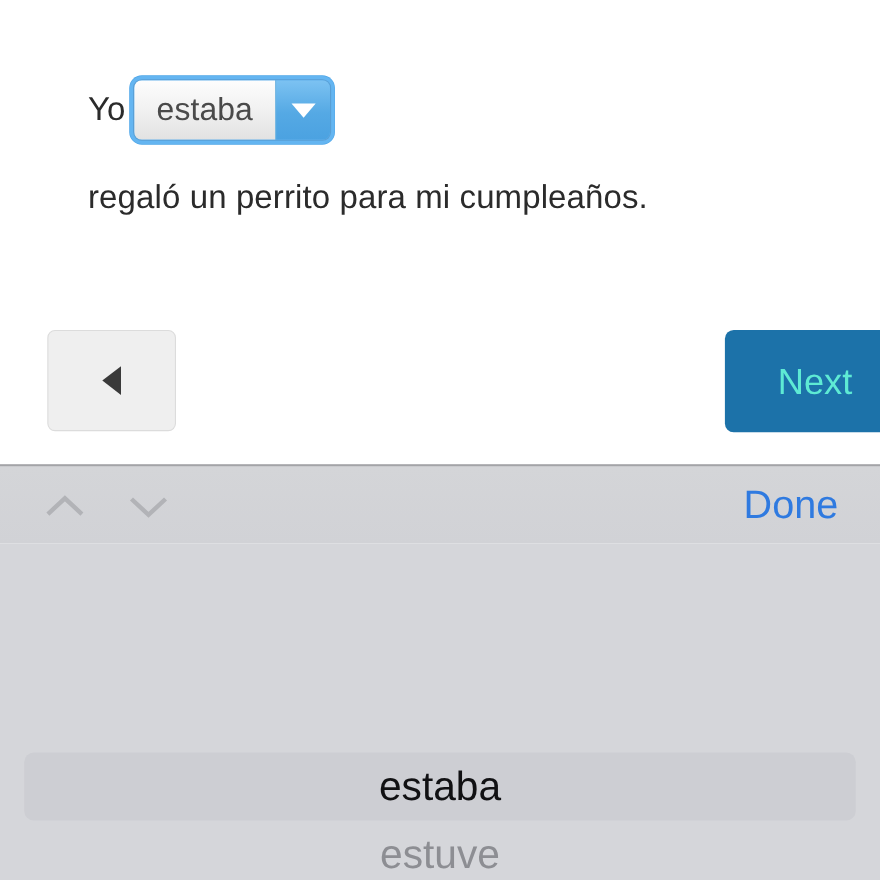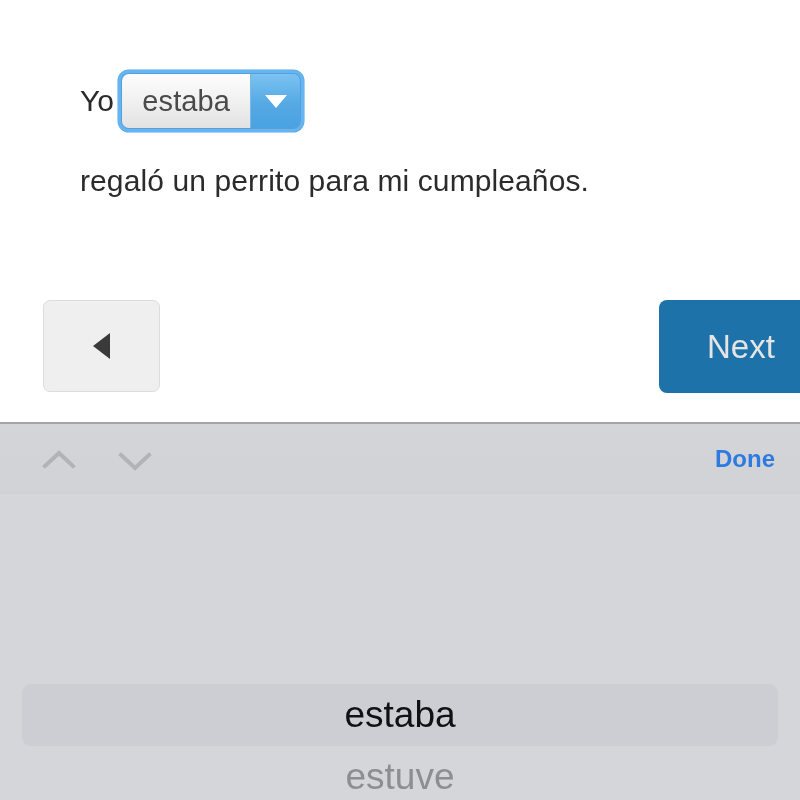--- a/index.html
+++ b/index.html
@@ -132,21 +132,21 @@
     height: 93px;
     background: #1c72a9;
     border-radius: 8px;
     display: flex;
     align-items: center;
     justify-content: flex-start;
     padding-left: 48px;
     box-sizing: border-box;
   }
   .btn-next span {
-    color: #e5e5e5;
+    color: #5eead4;
     font-size: 33px;
     line-height: 1;
   }
 
   
   .accessory-bar {
     position: absolute;
     left: 0;
     top: 422px;
     width: 800px;
@@ -159,24 +159,24 @@
     position: absolute;
     width: 46px;
     height: 46px;
   }
   .chev svg { display: block; }
   .chev-up { left: 36px; top: 14px; }
   .chev-down { left: 112px; top: 14px; }
 
   .done-btn {
     position: absolute;
-    right: 25px;
+    right: 38px;
     top: 12px;
-    font-size: 24px;
-    font-weight: bold;
+    font-size: 36px;
+    font-weight: normal;
     color: #2f7ae0;
     line-height: 46px;
   }
 
   
   .picker {
     position: absolute;
     left: 0;
     top: 494px;
     width: 800px;

